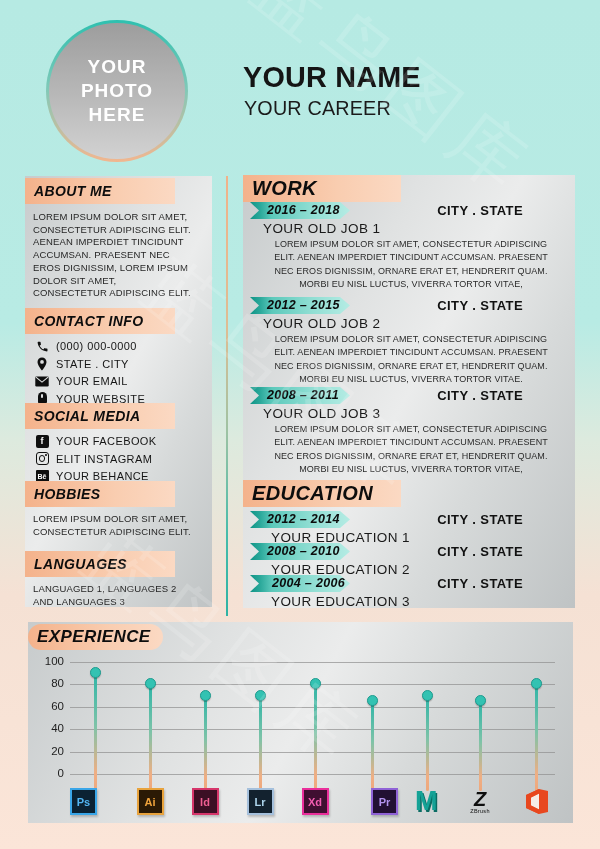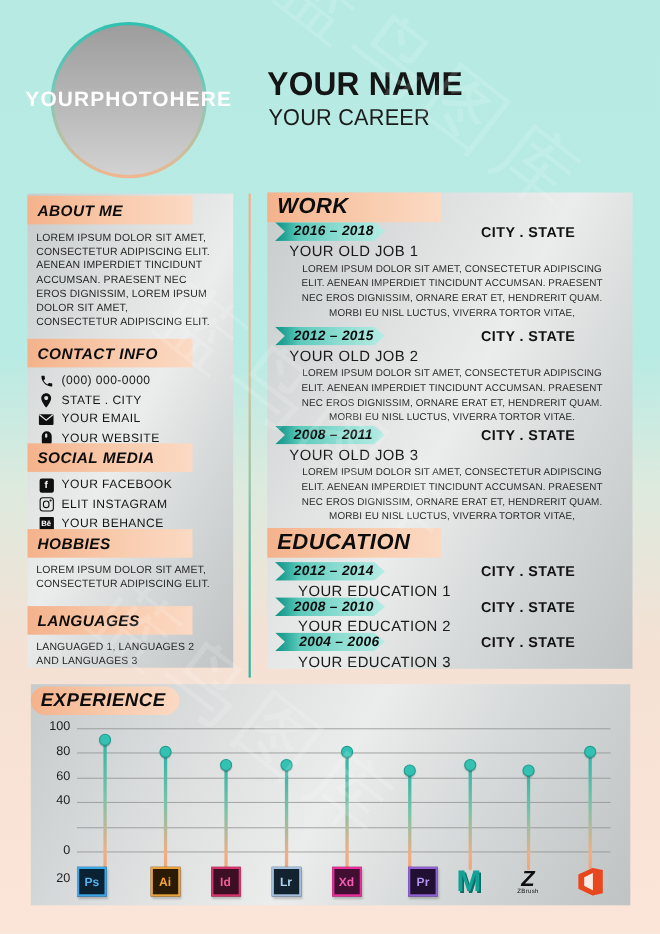--- a/index.html
+++ b/index.html
@@ -9,21 +9,21 @@
     background:linear-gradient(180deg,#b6eae3 0%,#b8ebe4 38%,#ddeade 52%,#f5e1d4 70%,#fbe5d8 100%);
     overflow:hidden;}
   .abs{position:absolute;}
   .wm{position:absolute;font-size:72px;color:rgba(255,255,255,0.15);transform:rotate(38deg);
     letter-spacing:10px;white-space:nowrap;pointer-events:none;z-index:50;}
   
   .photo-ring{position:absolute;left:46px;top:20px;width:142px;height:142px;border-radius:50%;
     background:linear-gradient(180deg,#2ec0af 0%,#7fc9b8 48%,#f2b68f 100%);}
   .photo-inner{position:absolute;left:3px;top:3px;width:136px;height:136px;border-radius:50%;
     background:linear-gradient(180deg,#9d9d9d 0%,#b9b9b9 55%,#d2d2d2 100%);
-    display:flex;flex-direction:row;align-items:center;justify-content:center;}
+    display:flex;flex-direction:column;align-items:center;justify-content:center;}
   .photo-inner span{color:#fff;font-weight:bold;font-size:19px;line-height:24px;letter-spacing:1px;}
   
   .name{left:243px;top:60px;font-size:30px;font-weight:bold;color:#151515;letter-spacing:0.2px;
     transform:scaleX(0.96);transform-origin:left;}
   .career{left:244px;top:96px;font-size:21px;font-weight:400;color:#1b1b1b;letter-spacing:0.2px;
     transform:scaleX(0.94);transform-origin:left;}
   
   .panel{position:absolute;background:linear-gradient(118deg,#c7cbcc 0%,#e0e2e2 32%,#ebecec 50%,#d7dada 70%,#bfc3c4 100%);}
   .left-panel{left:25px;top:176px;width:187px;height:431px;}
   .right-panel{left:243px;top:175px;width:332px;height:433px;}
@@ -205,21 +205,21 @@
     <div class="abs" id="chart-area" style="left:0;top:0;width:545px;height:201px;">
         <div class="gridline" style="top: 40px;"></div>
         <div class="tick" style="top: 33px;">100</div>
         <div class="gridline" style="top: 62.4px;"></div>
         <div class="tick" style="top: 55.4px;">80</div>
         <div class="gridline" style="top: 84.8px;"></div>
         <div class="tick" style="top: 77.8px;">60</div>
         <div class="gridline" style="top: 107.2px;"></div>
         <div class="tick" style="top: 100.2px;">40</div>
         <div class="gridline" style="top: 129.6px;"></div>
-        <div class="tick" style="top: 122.6px; margin-top: 48px;">20</div>
+        <div class="tick" style="top: 122.6px;">20</div>
         <div class="gridline" style="top: 152px;"></div>
         <div class="tick" style="top: 145px;">0</div>
         <div class="stem" style="left: 65.5px; top: 51.2px; height: 117.8px;"></div>
         <div class="dot" style="left: 61.5px; top: 45.2px;"></div>
         <div class="app-icon" style="left: 42px; top: 166px; border-color: rgb(58, 166, 232); background: rgb(11, 34, 51); color: rgb(83, 181, 242);">Ps</div>
         <div class="stem" style="left: 120.5px; top: 62.4px; height: 106.6px;"></div>
         <div class="dot" style="left: 116.5px; top: 56.4px;"></div>
         <div class="app-icon" style="left: 108.5px; top: 166px; border-color: rgb(232, 163, 61); background: rgb(43, 26, 5); color: rgb(240, 164, 60);">Ai</div>
         <div class="stem" style="left: 175.5px; top: 73.6px; height: 95.4px;"></div>
         <div class="dot" style="left: 171.5px; top: 67.6px;"></div>

